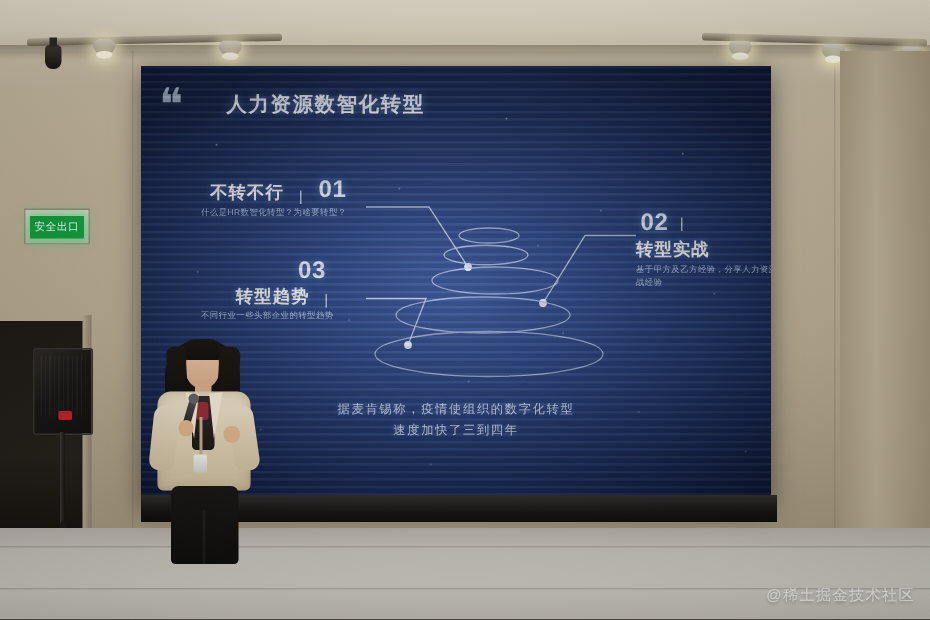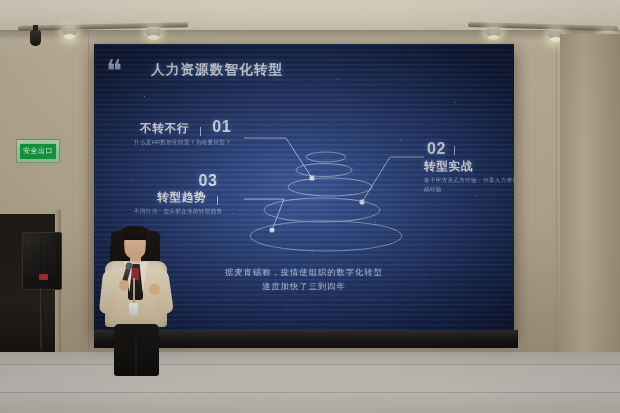--- a/index.html
+++ b/index.html
@@ -403,14 +403,15 @@
     <div class="badge"></div>
     <div class="arm-l"></div>
     <div class="arm-r"></div>
     <div class="mic"></div>
     <div class="hand-l"></div>
     <div class="hand-r"></div>
     <div class="pants"></div>
   </div>
 
   <div class="grade"></div>
+  <div class="watermark">@稀土掘金技术社区</div>
 
 </div>
 
 </body></html>

